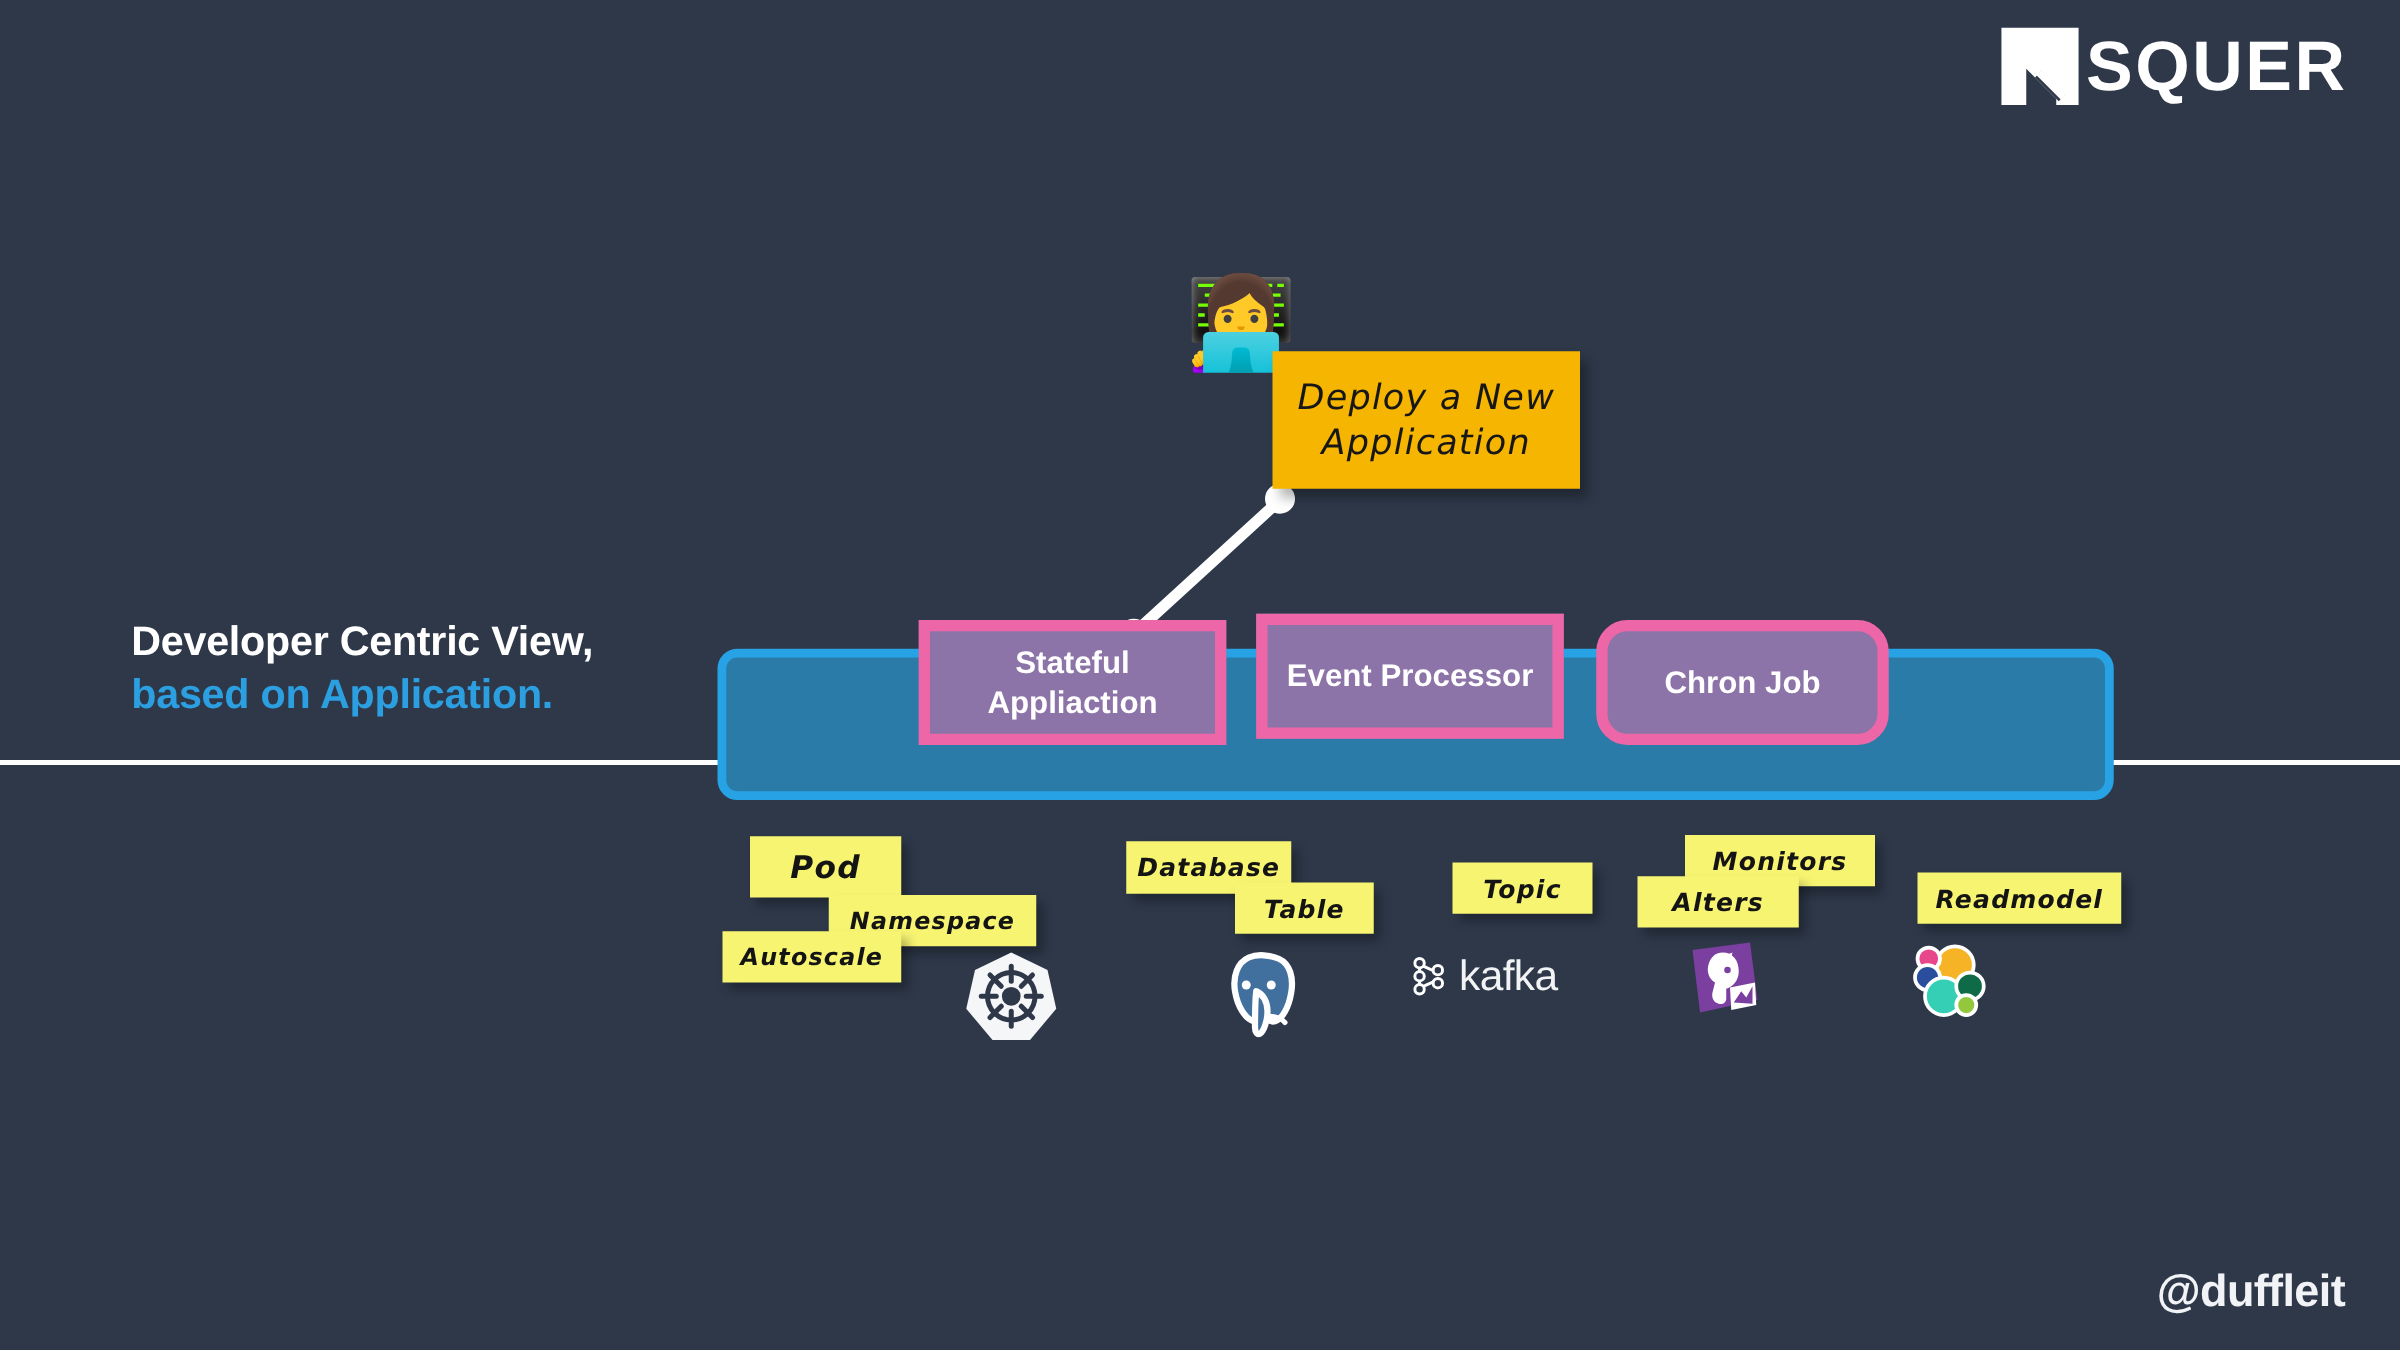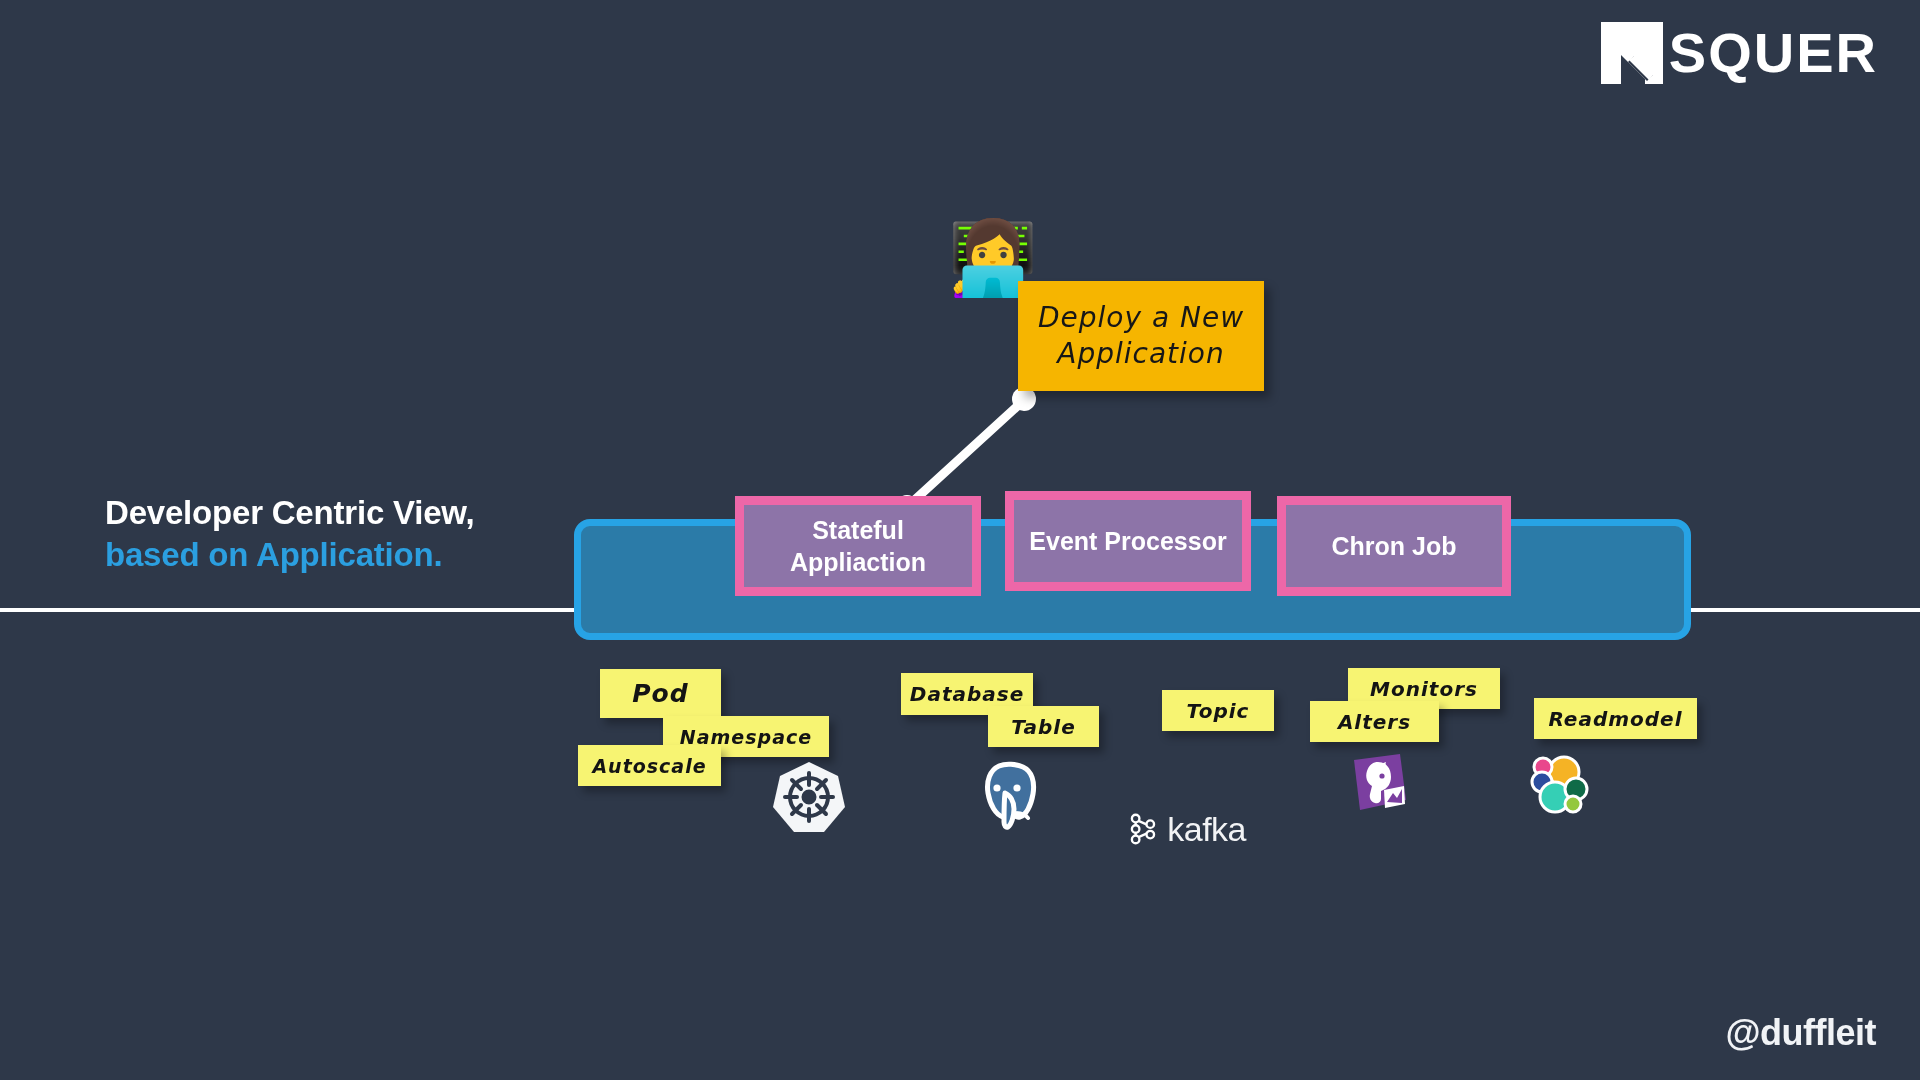--- a/index.html
+++ b/index.html
@@ -92,21 +92,21 @@
     align-items: center;
     justify-content: center;
     text-align: center;
     color: #ffffff;
     font-size: 25px;
     font-weight: 700;
     line-height: 1.28;
   }
   #workload-stateful { left: 735px;  top: 496px; width: 246px; height: 100px; }
   #workload-event    { left: 1005px; top: 491px; width: 246px; height: 100px; }
-  #workload-chron    { left: 1277px; top: 496px; width: 234px; height: 100px; }
+  #workload-chron    { left: 1277px; top: 496px; width: 234px; height: 100px; border-radius: 25px; }
 
   
   #connector { position: absolute; left: 0; top: 0; width: 1920px; height: 1080px;
                pointer-events: none; }
 
   
   #task-note {
     position: absolute;
     left: 1018px;
     top: 281px;
@@ -163,21 +163,21 @@
   #sticky-topic      { left: 1162px; top: 690px; width: 112px; height: 41px; font-size: 20px; justify-content: center; }
   #sticky-monitors   { left: 1348px; top: 668px; width: 152px; height: 41px; font-size: 20px; }
   #sticky-alerts     { left: 1310px; top: 701px; width: 129px; height: 41px; font-size: 20px; }
   #sticky-readmodel  { left: 1534px; top: 698px; width: 163px; height: 41px; font-size: 20px; }
 
   
   .tech-logo { position: absolute; }
   #logo-k8s     { left: 772px;  top: 760px; width: 74px;  height: 74px; }
   #logo-pg      { left: 970px;  top: 757px; width: 70px;  height: 76px; }
   #logo-kafka   { left: 1128px; top: 758px; width: 118px; height: 46px; display: flex;
-                  align-items: center; gap: 10px; margin-top: 48px; }
+                  align-items: center; gap: 10px; }
   #logo-kafka .kafka-word {
     color: #f2f3f5; font-size: 34px; font-weight: 400; letter-spacing: -0.5px;
     line-height: 1;
   }
   #logo-datadog { left: 1348px; top: 752px; width: 62px;  height: 66px; }
   #logo-elastic { left: 1528px; top: 752px; width: 64px;  height: 64px; }
 
   
   #handle {
     position: absolute;

